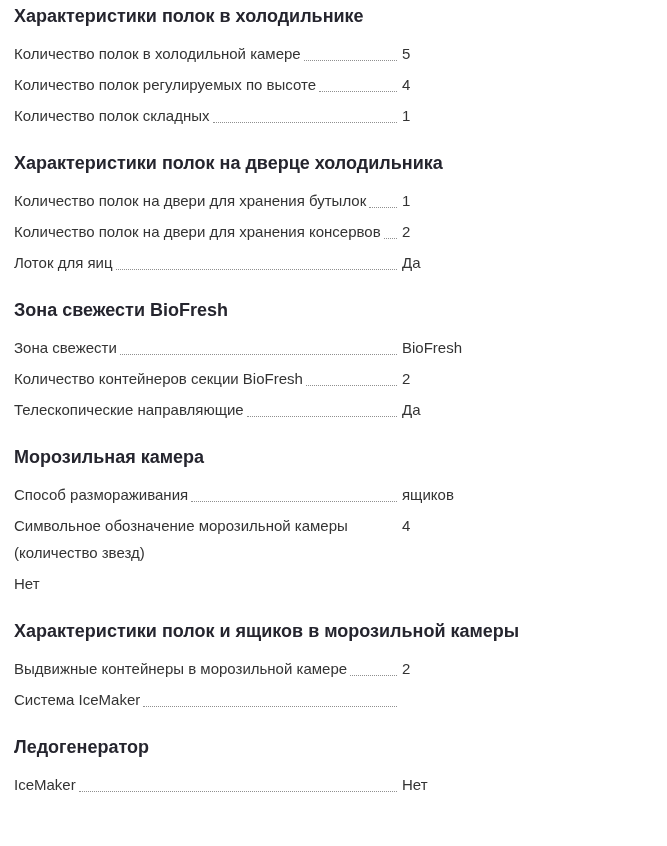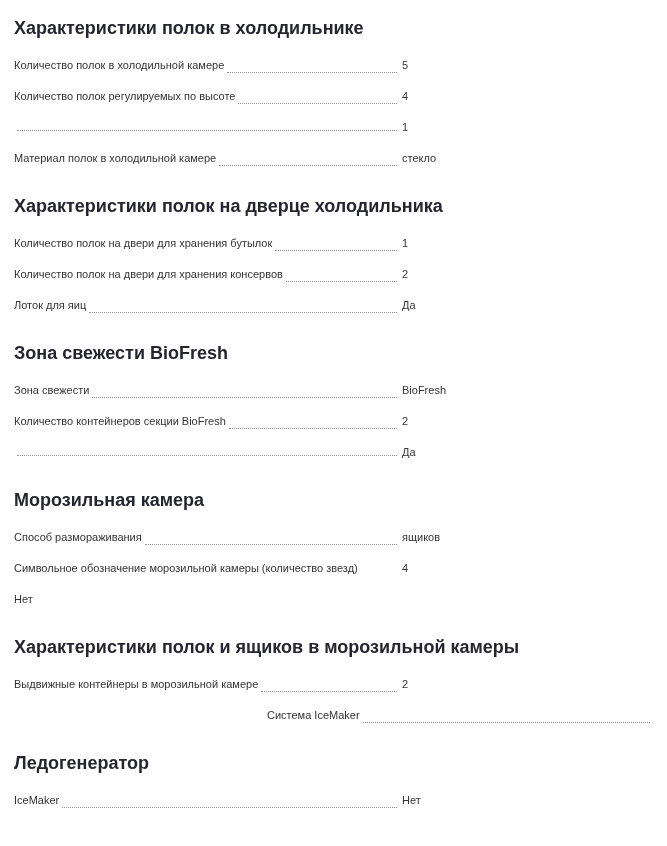--- a/index.html
+++ b/index.html
@@ -15,38 +15,37 @@
     background: var(--bg-color);
   }
   body {
     width: 667px;
     height: 846px;
     overflow: hidden;
     font-family: "Liberation Sans", sans-serif;
     color: var(--text-color);
   }
   .page {
-    padding: 16px 12px 0 14px;
+    padding: 4px 12px 0 14px;
   }
   .spec-section { margin: 0; }
   .section-title {
     font-size: 18px;
     line-height: 24px;
     font-weight: 700;
     color: var(--heading-color);
     margin: 22px 0 12px 0;
   }
   .spec-section:first-child .section-title { margin-top: 0; }
   .spec-row {
     display: flex;
     align-items: baseline;
-    font-size: 11px;
+    font-size: 15px;
     line-height: 27px;
     margin-bottom: 4px;
-    justify-content: flex-end;
   }
   .label-wrap {
     display: flex;
     align-items: baseline;
     width: 388px;
     flex: 0 0 388px;
   }
   .spec-label { white-space: normal; }
   .leader {
     flex: 1 1 auto;
@@ -80,32 +79,26 @@
   <div class="spec-row">
     <div class="label-wrap">
       <span class="spec-label">Количество полок регулируемых по высоте</span>
       <span class="leader"></span>
     </div>
     <div class="spec-value">4</div>
   </div>
 
   <div class="spec-row">
     <div class="label-wrap">
+      <span class="spec-label">Количество полок складных</span>
       <span class="leader"></span>
     </div>
     <div class="spec-value">1</div>
   </div>
 
-  <div class="spec-row">
-    <div class="label-wrap">
-      <span class="spec-label">Материал полок в холодильной камере</span>
-      <span class="leader"></span>
-    </div>
-    <div class="spec-value">стекло</div>
-  </div>
 </div>
   </section>
 
   <section class="spec-section">
     <h2 class="section-title">Характеристики полок на дверце холодильника</h2>
     <div class="rows">
   <div class="spec-row">
     <div class="label-wrap">
       <span class="spec-label">Количество полок на двери для хранения бутылок</span>
       <span class="leader"></span>
@@ -145,20 +138,21 @@
   <div class="spec-row">
     <div class="label-wrap">
       <span class="spec-label">Количество контейнеров секции BioFresh</span>
       <span class="leader"></span>
     </div>
     <div class="spec-value">2</div>
   </div>
 
   <div class="spec-row">
     <div class="label-wrap">
+      <span class="spec-label">Телескопические направляющие</span>
       <span class="leader"></span>
     </div>
     <div class="spec-value">Да</div>
   </div>
 </div>
   </section>
 
   <section class="spec-section">
     <h2 class="section-title">Морозильная камера</h2>
     <div class="rows">

